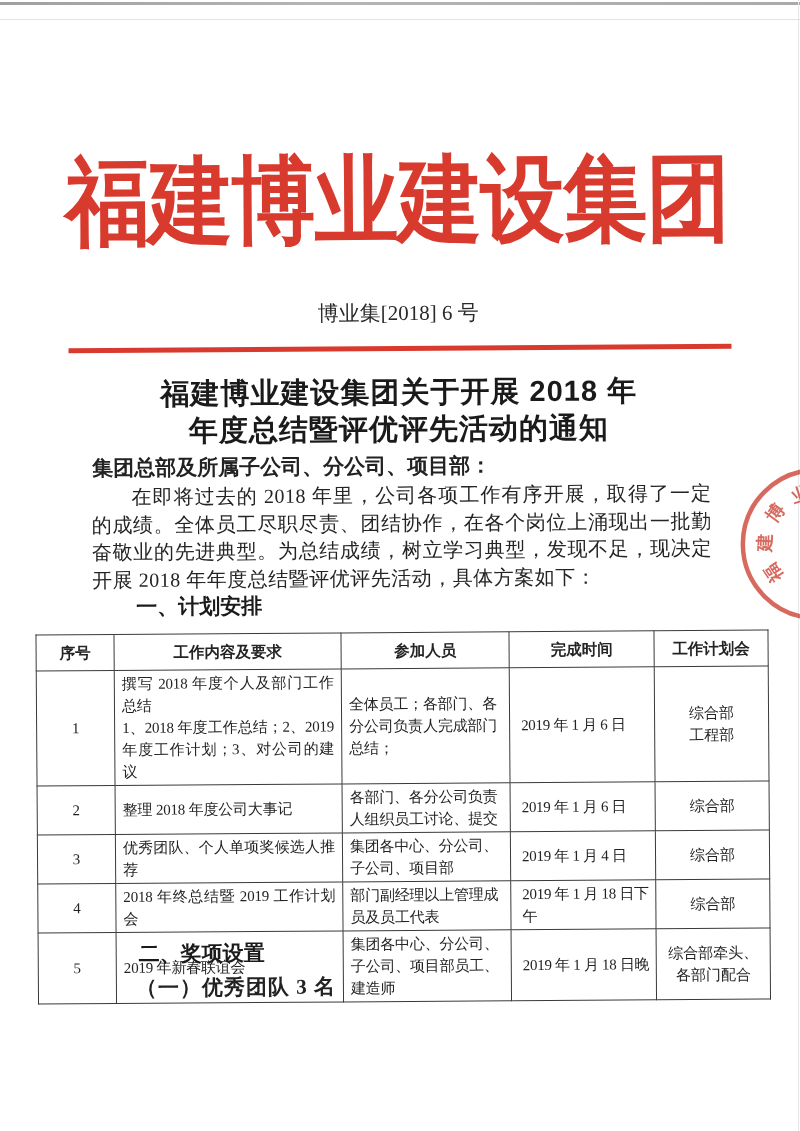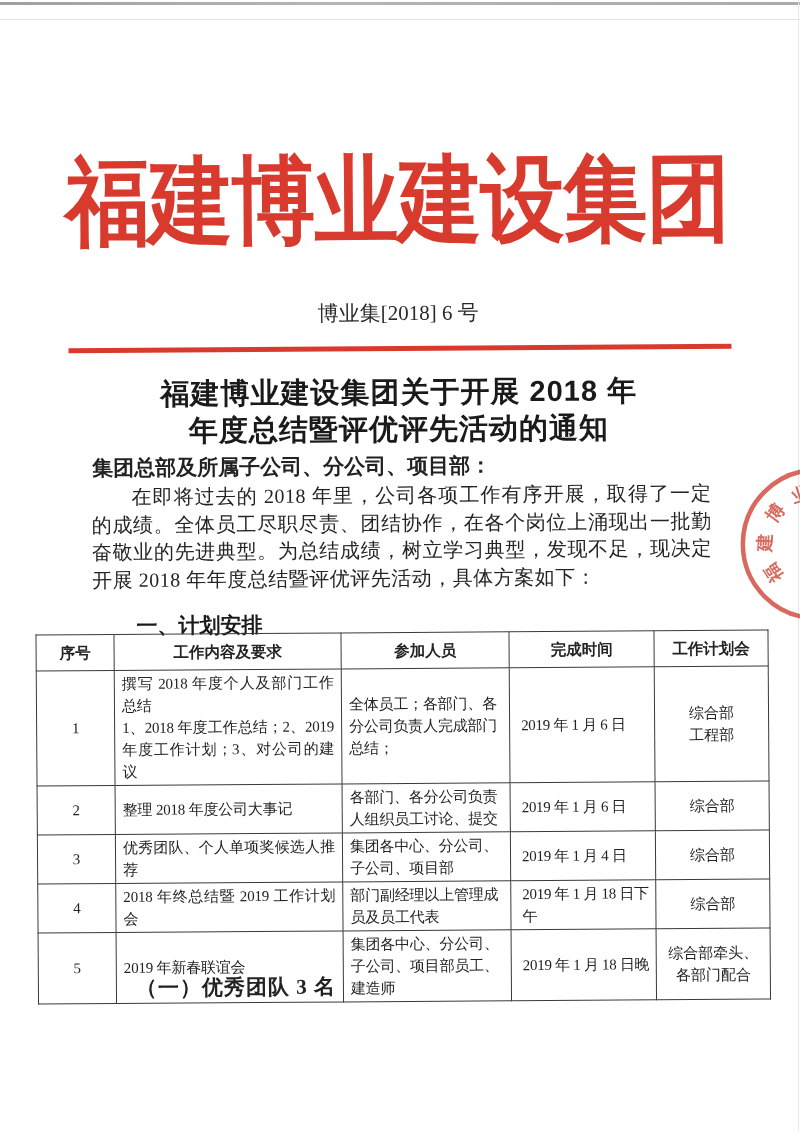--- a/index.html
+++ b/index.html
@@ -77,21 +77,21 @@
     letter-spacing: .5px;
     color: #242424;
   }
   .section-heading {
     position: absolute; left: 136px;
     font-family: "Liberation Sans", sans-serif;
     font-weight: 700;
     font-size: 21px;
     color: #1a1a1a;
   }
-  .section-plan { top: 610px; }
+  .section-plan { top: 591px; }
   .section-awards { top: 938px; }
   .sub-item {
     position: absolute; top: 972px; left: 133px;
     font-size: 21px;
     font-weight: 600;
     letter-spacing: 1px;
     color: #222;
   }
   table.plan-table {
     position: absolute; top: 632px; left: 35px; width: 732px;
@@ -220,20 +220,21 @@
         <td class="c-no">5</td>
         <td class="c-content">2019 年新春联谊会</td>
         <td class="c-part">集团各中心、分公司、子公司、项目部员工、建造师</td>
         <td class="c-time">2019 年 1 月 18 日晚</td>
         <td class="c-dept">综合部牵头、
 各部门配合</td>
       </tr>
     </tbody>
   </table>
 
+  <h2 class="section-heading section-awards">二、奖项设置</h2>
 
   <p class="sub-item">（一）优秀团队 3 名</p>
 
   <svg class="stamp" id="stamp-svg" viewBox="0 0 160 160">
     <circle cx="80" cy="80" r="74" fill="none" stroke="#d0493c" stroke-width="4.5"></circle>
   <text x="80" y="34" transform="rotate(-123 80 80)">福</text>
       <text x="80" y="34" transform="rotate(-87.85 80 80)">建</text>
       <text x="80" y="34" transform="rotate(-52.7 80 80)">博</text>
       <text x="80" y="34" transform="rotate(-17.55000000000001 80 80)">业</text>
       <text x="80" y="34" transform="rotate(17.599999999999994 80 80)">建</text>

